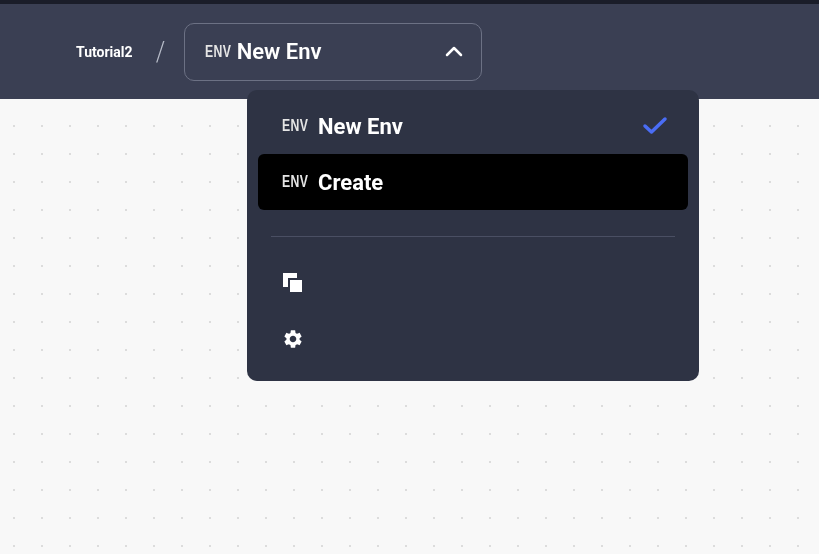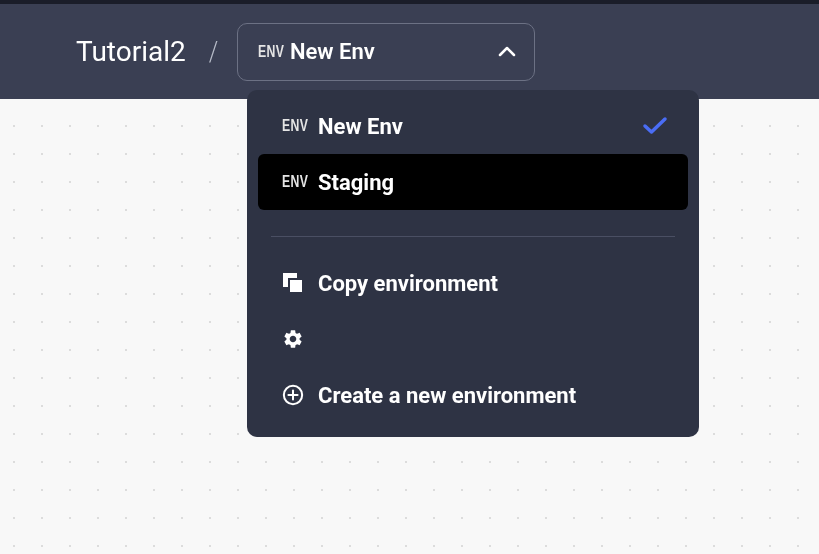--- a/index.html
+++ b/index.html
@@ -42,22 +42,22 @@
       background: #3a3f53;
       z-index: 1;
       display: flex;
       align-items: center;
       padding-left: 76px;
       padding-right: 20px;
     }
 
     .breadcrumb-title {
       color: #ffffff;
-      font-size: 28px;
-      font-weight: 400;
+      font-size: 14px;
+      font-weight: 700;
     }
 
     .breadcrumb-sep {
       color: #b8bdc9;
       font-size: 28px;
       font-weight: 300;
       margin: 0 18px 0 22px;
       transform: scaleX(0.85);
     }
 
@@ -206,47 +206,36 @@
     <span class="dropdown-item-label">New Env</span>
     <span class="checkmark">
       <svg width="26" height="20" viewBox="0 0 26 20" fill="none">
         <path d="M3 10 L9.5 16 L23 3" stroke="#4a6df5" stroke-width="3.5" stroke-linecap="round" stroke-linejoin="round"></path>
       </svg>
     </span>
   </div>
 
   <div class="dropdown-item highlighted">
     <span class="env-tag">ENV</span>
-    <span class="dropdown-item-label">Staging</span>
+    <span class="dropdown-item-label">Create</span>
   </div>
 
   <div class="dropdown-divider"></div>
 
   <div class="dropdown-action">
     <span class="action-icon">
       <svg width="22" height="22" viewBox="0 0 22 22" fill="none">
         <rect x="1" y="1" width="14" height="14" fill="#ffffff"></rect>
         <rect x="7" y="7" width="14" height="14" fill="#ffffff" stroke="#2e3344" stroke-width="2"></rect>
       </svg>
     </span>
-    <span class="action-label">Copy environment</span>
   </div>
 
   <div class="dropdown-action">
     <span class="action-icon">
       <svg width="22" height="22" viewBox="0 0 24 24" fill="#ffffff">
         <path d="M19.14,12.94c0.04-0.3,0.06-0.61,0.06-0.94c0-0.32-0.02-0.64-0.07-0.94l2.03-1.58c0.18-0.14,0.23-0.41,0.12-0.61 l-1.92-3.32c-0.12-0.22-0.37-0.29-0.59-0.22l-2.39,0.96c-0.5-0.38-1.03-0.7-1.62-0.94L14.4,2.81c-0.04-0.24-0.24-0.41-0.48-0.41 h-3.84c-0.24,0-0.43,0.17-0.47,0.41L9.25,5.35C8.66,5.59,8.12,5.92,7.63,6.29L5.24,5.33c-0.22-0.08-0.47,0-0.59,0.22L2.74,8.87 C2.62,9.08,2.66,9.34,2.86,9.48l2.03,1.58C4.84,11.36,4.8,11.69,4.8,12s0.02,0.64,0.07,0.94l-2.03,1.58 c-0.18,0.14-0.23,0.41-0.12,0.61l1.92,3.32c0.12,0.22,0.37,0.29,0.59,0.22l2.39-0.96c0.5,0.38,1.03,0.7,1.62,0.94l0.36,2.54 c0.05,0.24,0.24,0.41,0.48,0.41h3.84c0.24,0,0.44-0.17,0.47-0.41l0.36-2.54c0.59-0.24,1.13-0.56,1.62-0.94l2.39,0.96 c0.22,0.08,0.47,0,0.59-0.22l1.92-3.32c0.12-0.22,0.07-0.47-0.12-0.61L19.14,12.94z M12,15.6c-1.98,0-3.6-1.62-3.6-3.6 s1.62-3.6,3.6-3.6s3.6,1.62,3.6,3.6S13.98,15.6,12,15.6z"></path>
       </svg>
     </span>
   </div>
 
-  <div class="dropdown-action">
-    <span class="action-icon">
-      <svg width="22" height="22" viewBox="0 0 24 24" fill="none">
-        <circle cx="12" cy="12" r="10" stroke="#ffffff" stroke-width="2.2"></circle>
-        <line x1="12" y1="7" x2="12" y2="17" stroke="#ffffff" stroke-width="2.2" stroke-linecap="round"></line>
-        <line x1="7" y1="12" x2="17" y2="12" stroke="#ffffff" stroke-width="2.2" stroke-linecap="round"></line>
-      </svg>
-    </span>
-    <span class="action-label">Create a new environment</span>
-  </div>
 
 </div>
 
 </body></html>

